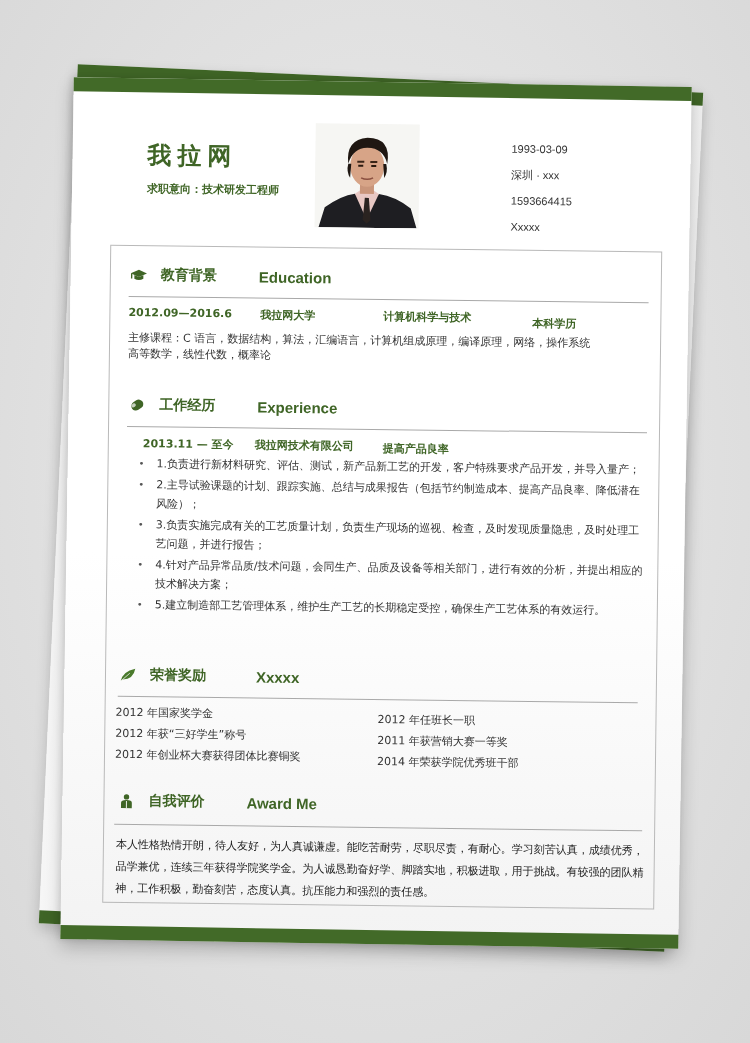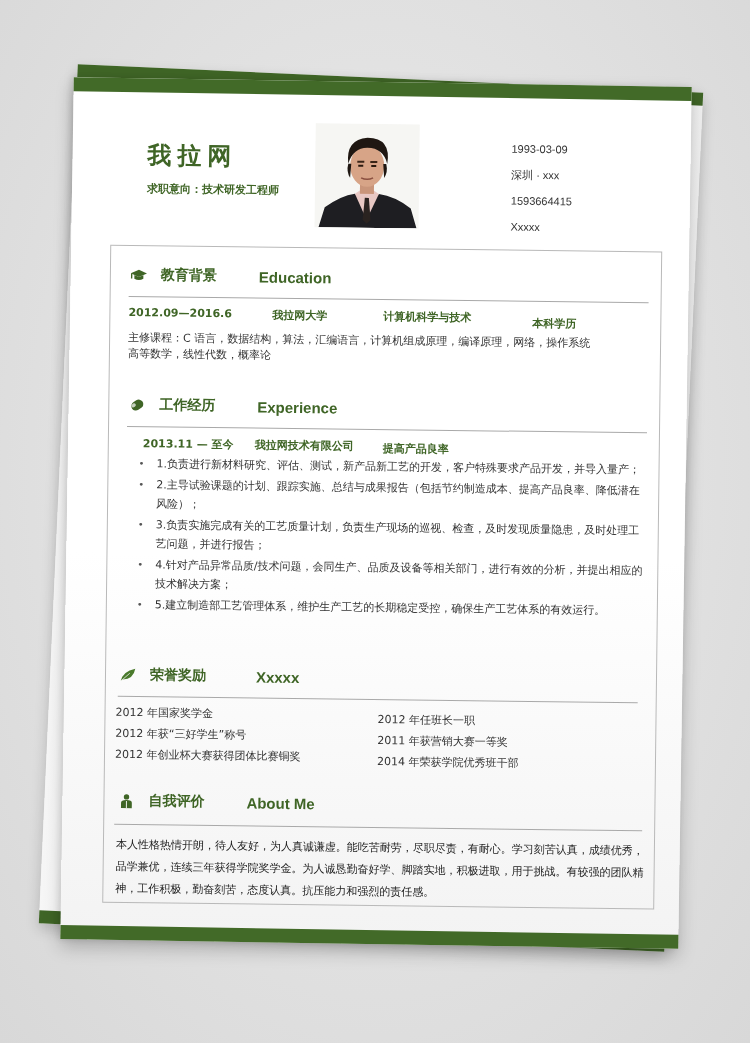--- a/index.html
+++ b/index.html
@@ -211,21 +211,21 @@
               <path d="M5 8 L5 12 Q10 15 15 12 L15 8 L10 10 Z" fill="#3f6526"></path>
               <path d="M2 6 L2 12" stroke="#3f6526" stroke-width="1.5"></path>
             </svg>
         </span>
         <span class="cn">教育背景</span>
         <span class="en">Education</span>
       </div>
       <div class="rule" style="top:50px;"></div>
       <div class="edu-row" style="top:60px;">
         <span style="left:0;">2012.09—2016.6</span>
-        <span style="left:144px;font-family:Liberation Mono, monospace;">我拉网大学</span>
+        <span style="left:132px;font-family:Liberation Mono, monospace;">我拉网大学</span>
         <span style="left:255px;">计算机科学与技术</span>
         <span style="left:404px; top:5px;">本科学历</span>
       </div>
       <div class="edu-course body-text" style="top:84px;">
         <div>主修课程：C 语言，数据结构，算法，汇编语言，计算机组成原理，编译原理，网络，操作系统</div>
         <div>高等数学，线性代数，概率论</div>
       </div>
 
       <div class="section-head" style="top:150px;">
         <span class="icon">
@@ -279,19 +279,19 @@
 
       <div class="section-head" style="top:546px; left:12px;">
         <span class="icon">
           <svg viewBox="0 0 20 16">
               <circle cx="10" cy="3.5" r="3" fill="#3f6526"></circle>
               <path d="M4 16 L4 10 Q4 7 10 7 Q16 7 16 10 L16 16 Z" fill="#3f6526"></path>
               <path d="M10 8 L10 16" stroke="#ffffff" stroke-width="1"></path>
             </svg>
         </span>
         <span class="cn">自我评价</span>
-        <span class="en">About Me</span>
+        <span class="en">Award Me</span>
       </div>
       <div class="rule" style="top:578px; left:10px; width:528px;"></div>
       <div class="about-text">本人性格热情开朗，待人友好，为人真诚谦虚。能吃苦耐劳，尽职尽责，有耐心。学习刻苦认真，成绩优秀，品学兼优，连续三年获得学院奖学金。为人诚恳勤奋好学、脚踏实地，积极进取，用于挑战。有较强的团队精神，工作积极，勤奋刻苦，态度认真。抗压能力和强烈的责任感。</div>
     </div>
   </div>
 </div>
 
 </body></html>

